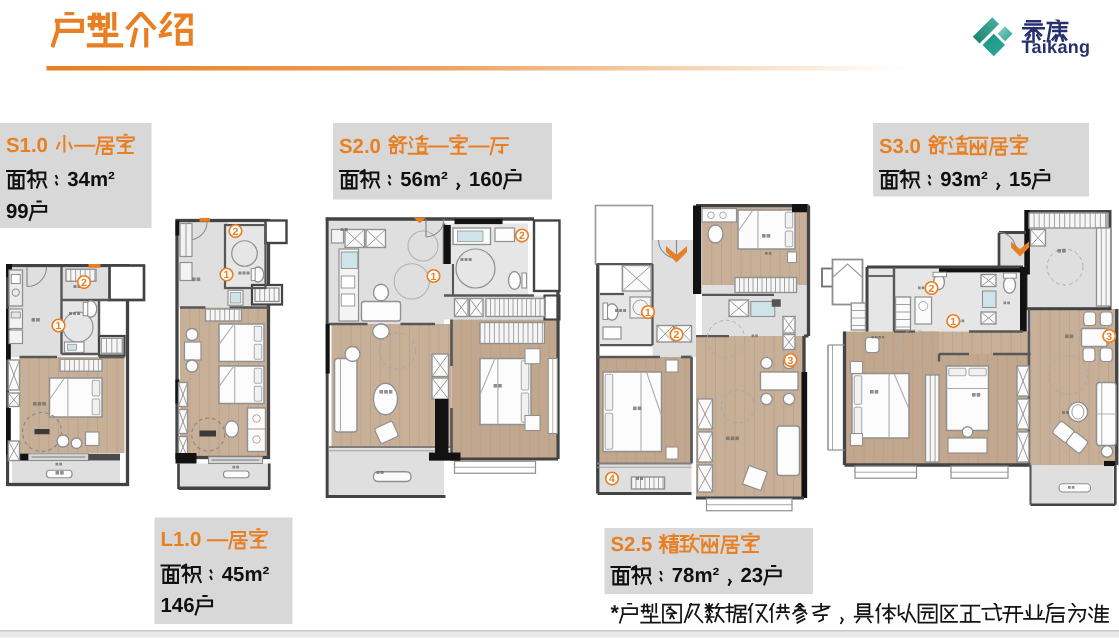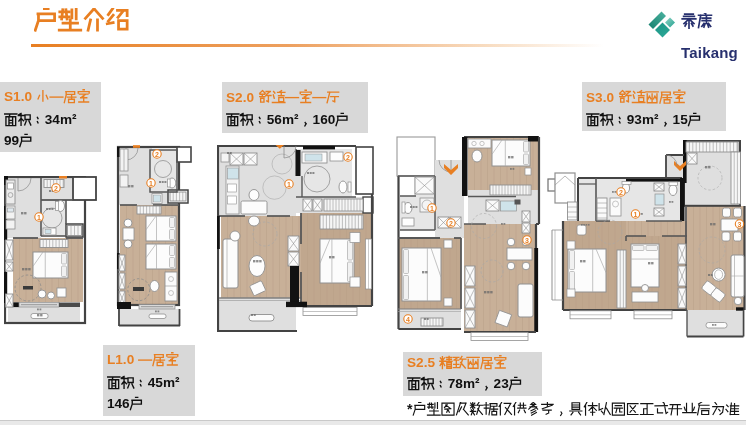--- a/index.html
+++ b/index.html
@@ -26,21 +26,21 @@
       </linearGradient>
     </defs>
     <path d="M13.5 0.5 L18 5 L5 18 L0.5 13.5 Z" fill="url(#tg1)"></path>
     <path d="M22 6.5 L27 11.5 L22 16.5 L17 11.5 Z" fill="url(#tg2)"></path>
     <path d="M14.5 11.5 L22 19 L14.5 26.5 L7 19 Z" fill="url(#tg3)"></path>
   </svg>
 <svg style="position:absolute;left:681px;top:13px" width="40" height="20" viewBox="0 0 40 20">
     <path transform="translate(0.0,0.0)" d="M3.70 1.19L12.30 1.19M2.62 3.34L13.38 3.34M1.19 5.85L14.81 5.85M8.00 5.85L2.98 10.51M8.00 5.85L13.02 10.51M8.00 6.92L8.00 15.17M5.49 10.51L4.06 13.02M10.51 10.51L11.94 13.02" fill="none" stroke="#27306e" stroke-width="1.68" stroke-linecap="square"></path>
     <path transform="translate(16.0,0.0)" d="M7.28 -0.24L8.72 0.83M1.55 2.27L14.45 2.27M3.70 2.27L1.55 14.45M5.13 5.13L13.73 5.13M5.13 7.64L13.73 7.64M9.43 3.34L9.43 10.51M6.92 10.51L4.77 13.38M8.00 10.87L6.92 14.09M11.58 10.51L13.73 13.38M10.51 10.87L11.58 14.09" fill="none" stroke="#27306e" stroke-width="1.68" stroke-linecap="square"></path>
   </svg>
-<div style="position:absolute;left:681px;top:44px;font-size:15px;font-weight:bold;color:#27306e;letter-spacing:0.2px">Taikang</div>
+<div style="position:absolute;left:681px;top:24px;font-size:12px;font-weight:bold;color:#27306e;letter-spacing:0.2px">Taikang</div>
 <div class="box" style="left:0px;top:82px;width:101px;height:70px"></div>
 <svg style="position:absolute;left:0px;top:82px" width="101" height="70" viewBox="0 0 101 70">
     <text x="4.0" y="19.2" font-size="13.6px" font-weight="bold" fill="#e87f22" font-family="Liberation Sans, sans-serif">S1.0 </text>
     <path transform="translate(36.1,8.0)" d="M6.80 0.71L6.80 11.06M3.45 5.28L1.93 8.93M10.15 5.28L11.67 8.93" fill="none" stroke="#e87f22" stroke-width="1.36" stroke-linecap="square"></path>
     <path transform="translate(49.7,8.0)" d="M0.40 7.10L13.20 7.10" fill="none" stroke="#e87f22" stroke-width="1.36" stroke-linecap="square"></path>
     <path transform="translate(63.3,8.0)" d="M2.54 1.62L11.37 1.62M11.37 1.62L11.37 4.36M2.84 4.36L11.37 4.36M2.84 1.62L2.84 4.97M2.84 4.97L1.01 12.59M4.06 7.10L12.59 7.10M8.32 5.28L8.32 8.93M5.28 9.24L11.06 9.24L11.06 12.59L5.28 12.59L5.28 9.24" fill="none" stroke="#e87f22" stroke-width="1.36" stroke-linecap="square"></path>
     <path transform="translate(76.9,8.0)" d="M6.19 -0.21L7.41 -0.21M1.32 1.62L12.28 1.62M1.32 1.62L1.32 3.14M12.28 1.62L12.28 3.14M2.54 4.06L11.06 4.06M8.63 4.36L5.28 6.50M3.75 7.71L9.85 7.71M6.80 5.89L6.80 11.67M1.93 11.98L11.67 11.98" fill="none" stroke="#e87f22" stroke-width="1.36" stroke-linecap="square"></path>
     <path transform="translate(4.0,31.0)" d="M0.71 1.01L12.89 1.01M5.89 1.32L5.28 3.45M1.93 3.75L11.67 3.75M1.93 3.75L1.93 12.59M11.67 3.75L11.67 12.59M1.93 12.59L11.67 12.59M4.97 3.75L4.97 12.59M8.63 3.75L8.63 12.59M4.97 7.41L8.63 7.41M4.97 9.85L8.63 9.85" fill="none" stroke="#101010" stroke-width="1.36" stroke-linecap="square"></path>
     <path transform="translate(17.6,31.0)" d="M3.45 0.40L1.32 1.62M0.71 2.54L6.19 2.54M3.45 1.62L3.45 12.28M3.45 5.28L1.32 8.02M3.45 5.28L5.89 7.71M7.41 1.93L12.59 1.93L12.59 6.50L7.41 6.50L7.41 1.93M8.63 8.02L7.10 11.98M11.37 8.02L13.20 11.98" fill="none" stroke="#101010" stroke-width="1.36" stroke-linecap="square"></path>
     <path transform="translate(31.2,31.0)" d="M6.19 4.36L6.80 5.58M6.19 8.63L6.80 9.85" fill="none" stroke="#101010" stroke-width="1.36" stroke-linecap="square"></path>

